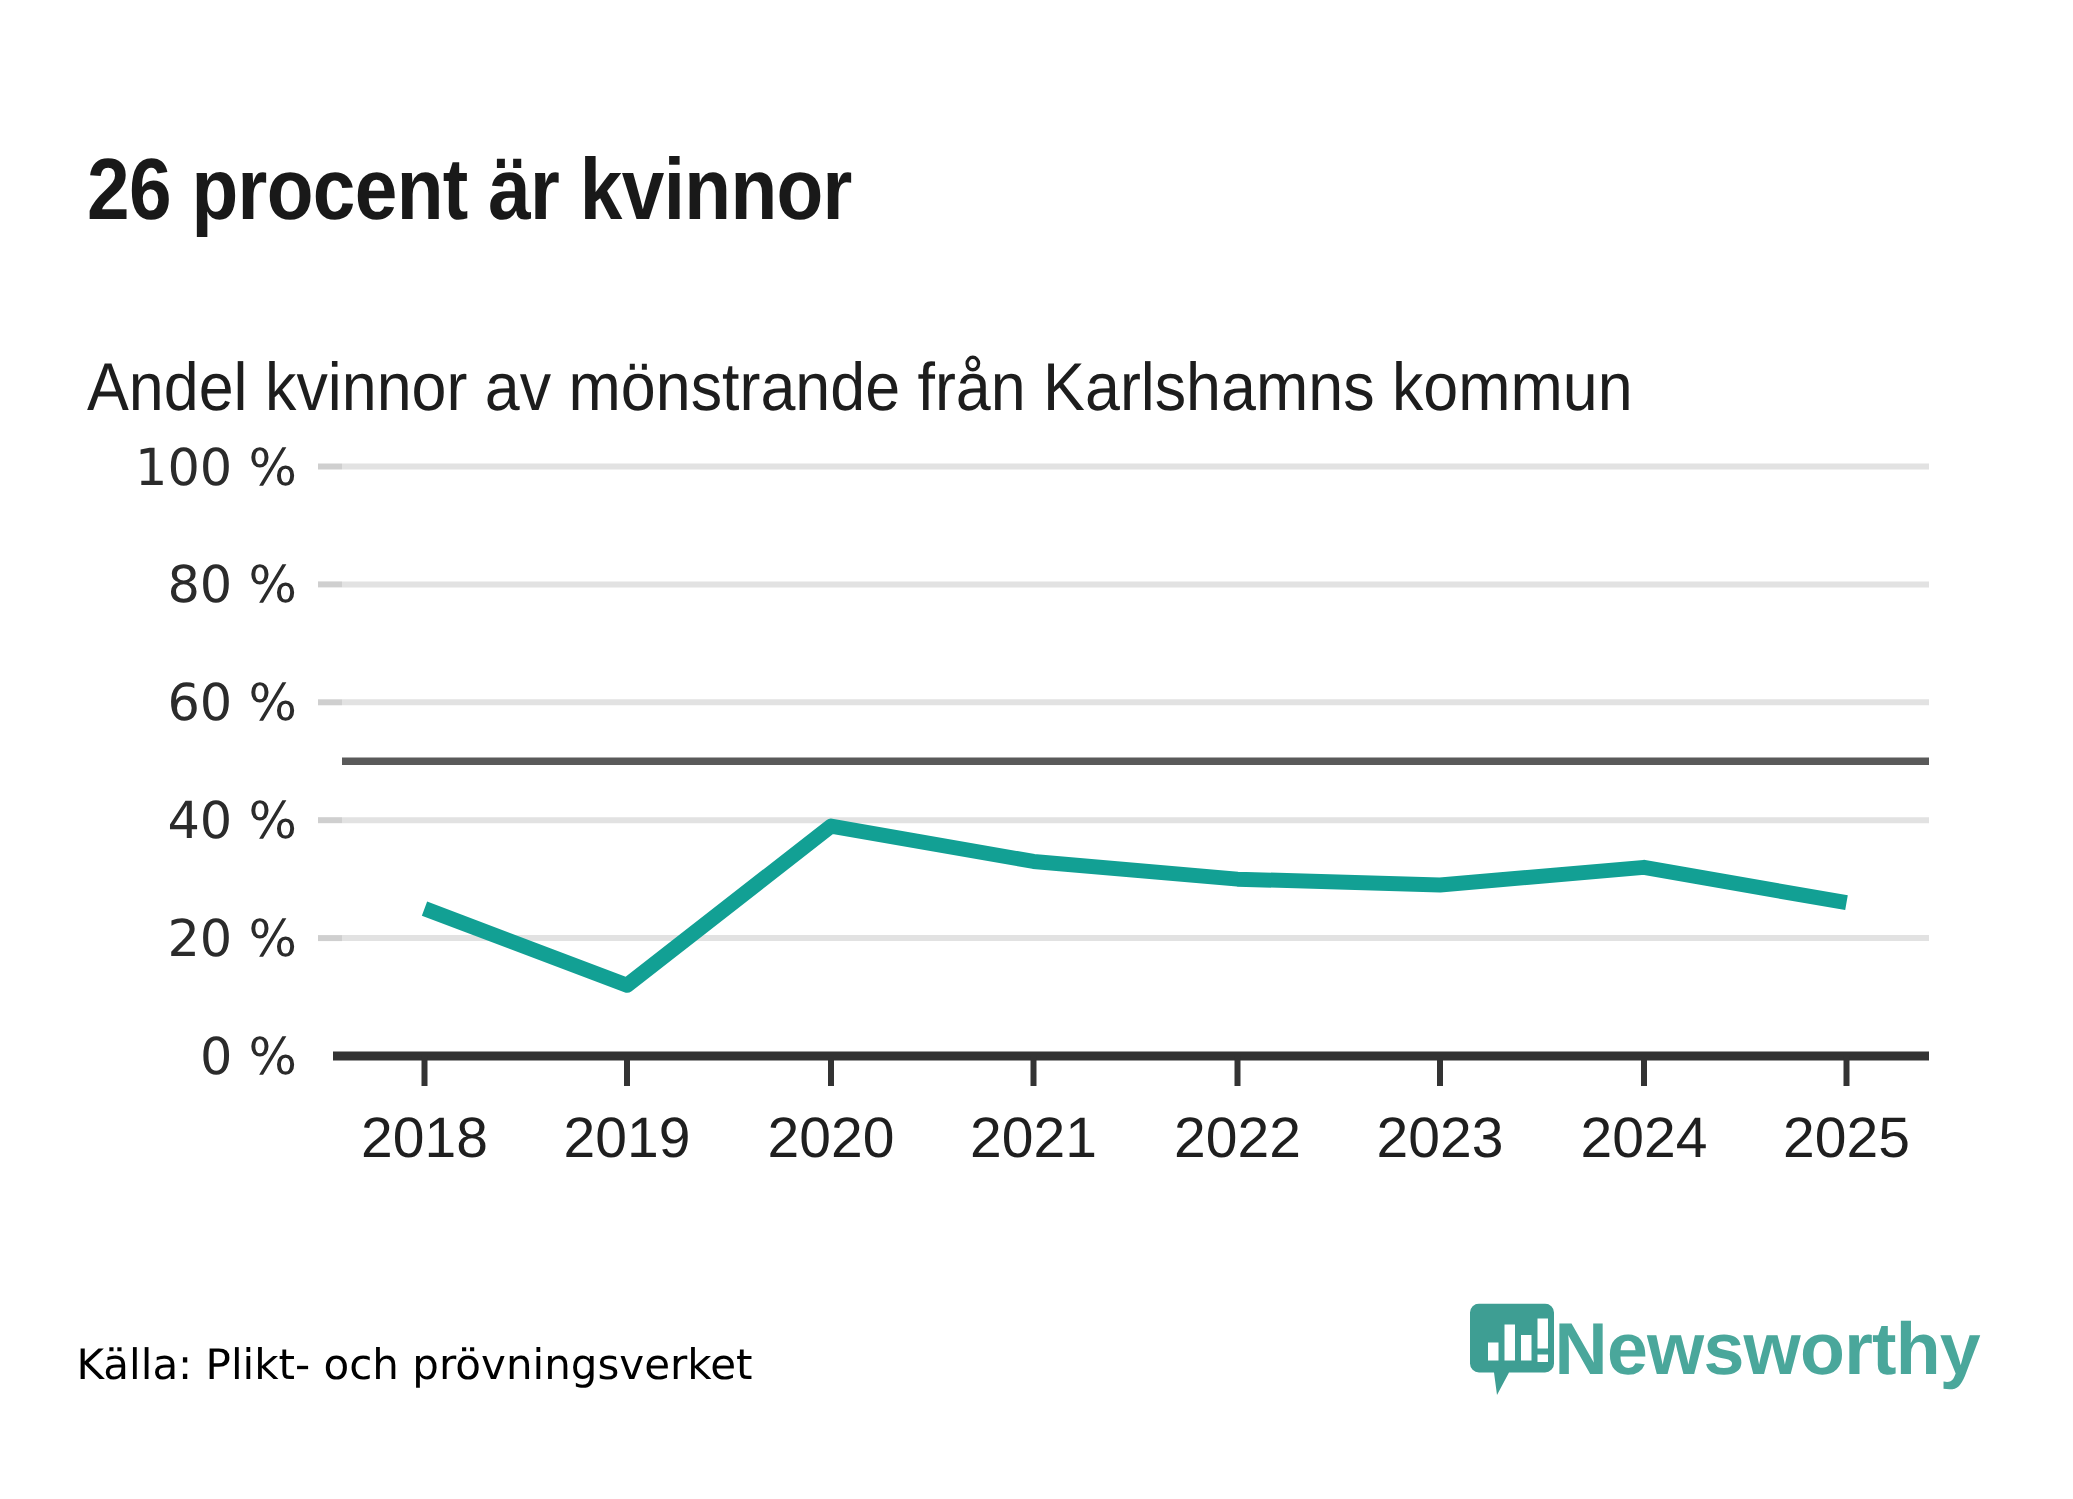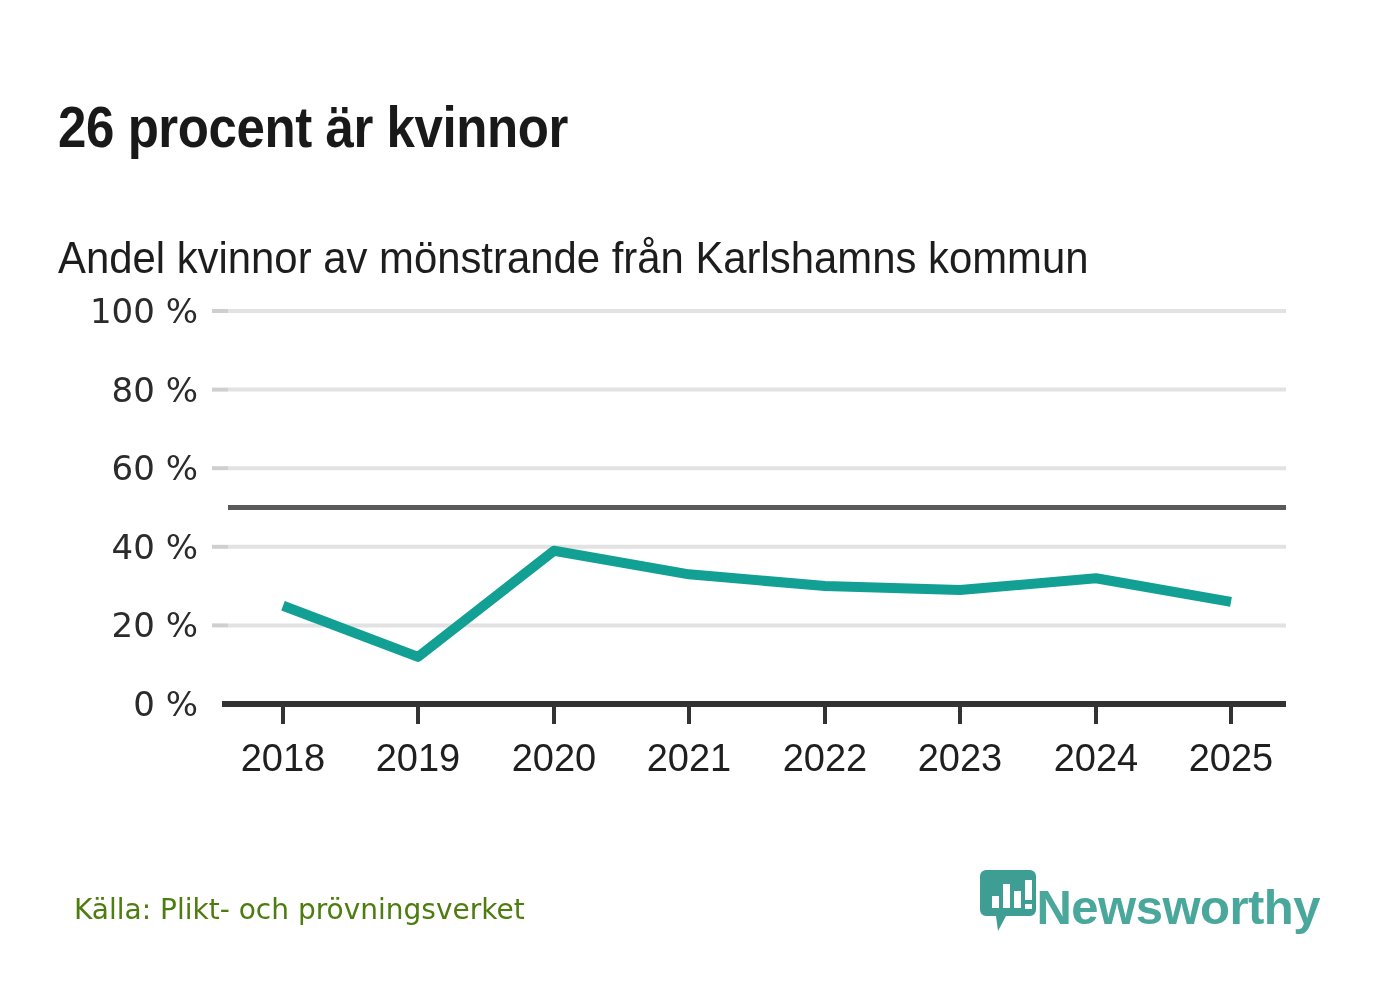--- a/index.html
+++ b/index.html
@@ -69,34 +69,34 @@
   }
   .xtick-label {
     font-family: "Liberation Sans", "DejaVu Sans", sans-serif;
     font-size: 38px;
     fill: #1f1f1f;
   }
 
   
   .source {
     position: absolute;
-    left: 74px;
+    left: 51px;
     top: 893px;
     font-family: "DejaVu Sans", "Liberation Sans", sans-serif;
     font-size: 28px;
-    color: #4d7c0f;
+    color: #000000;
     white-space: nowrap;
   }
   .logo {
     position: absolute;
     right: 62px;
     top: 868px;
     height: 64px;
     display: flex;
-    align-items: flex-end;
+    align-items: center;
     padding-left: 20px;
   }
   .logo-mark { width: 56px; height: 62px; flex: 0 0 auto; }
   .logo-text {
     font-family: "Liberation Sans", "DejaVu Sans", sans-serif;
     font-size: 49px;
     font-weight: 700;
     color: #4aa79b;
     letter-spacing: -0.5px;
     line-height: 1;

